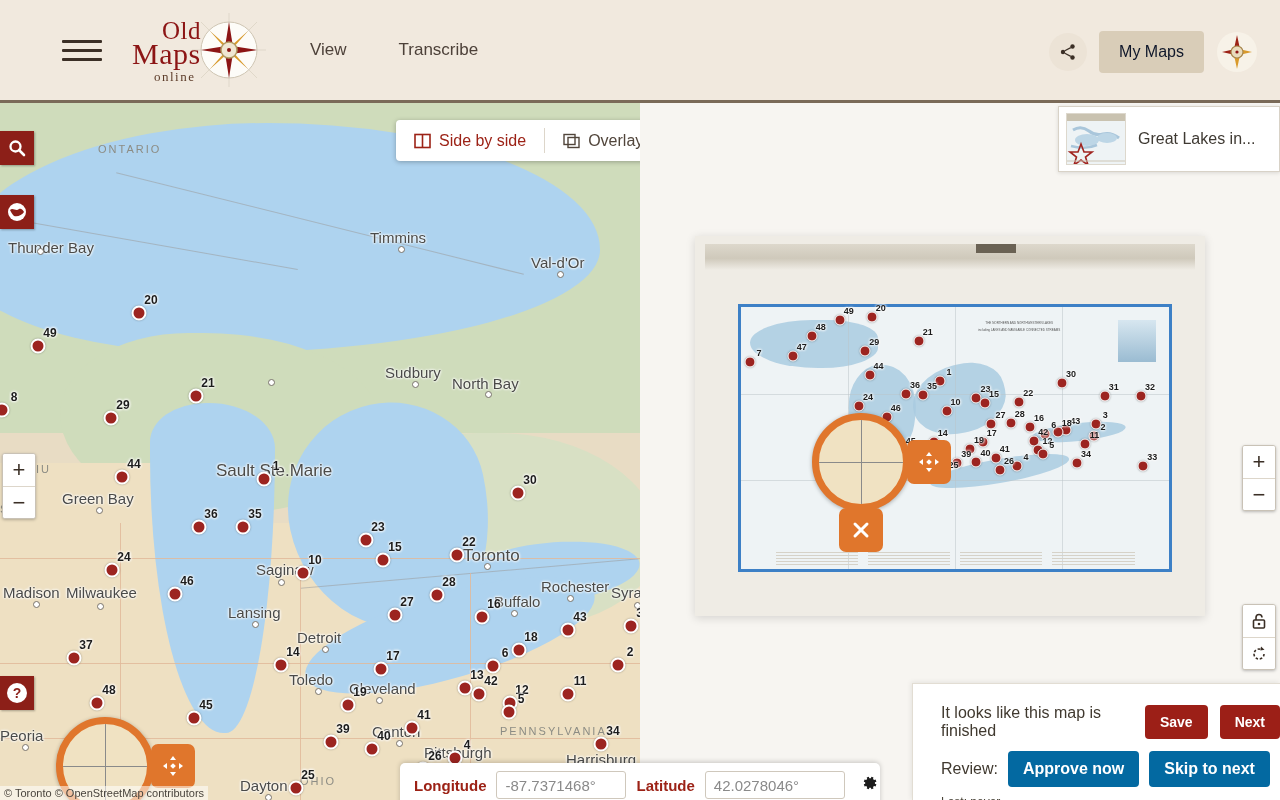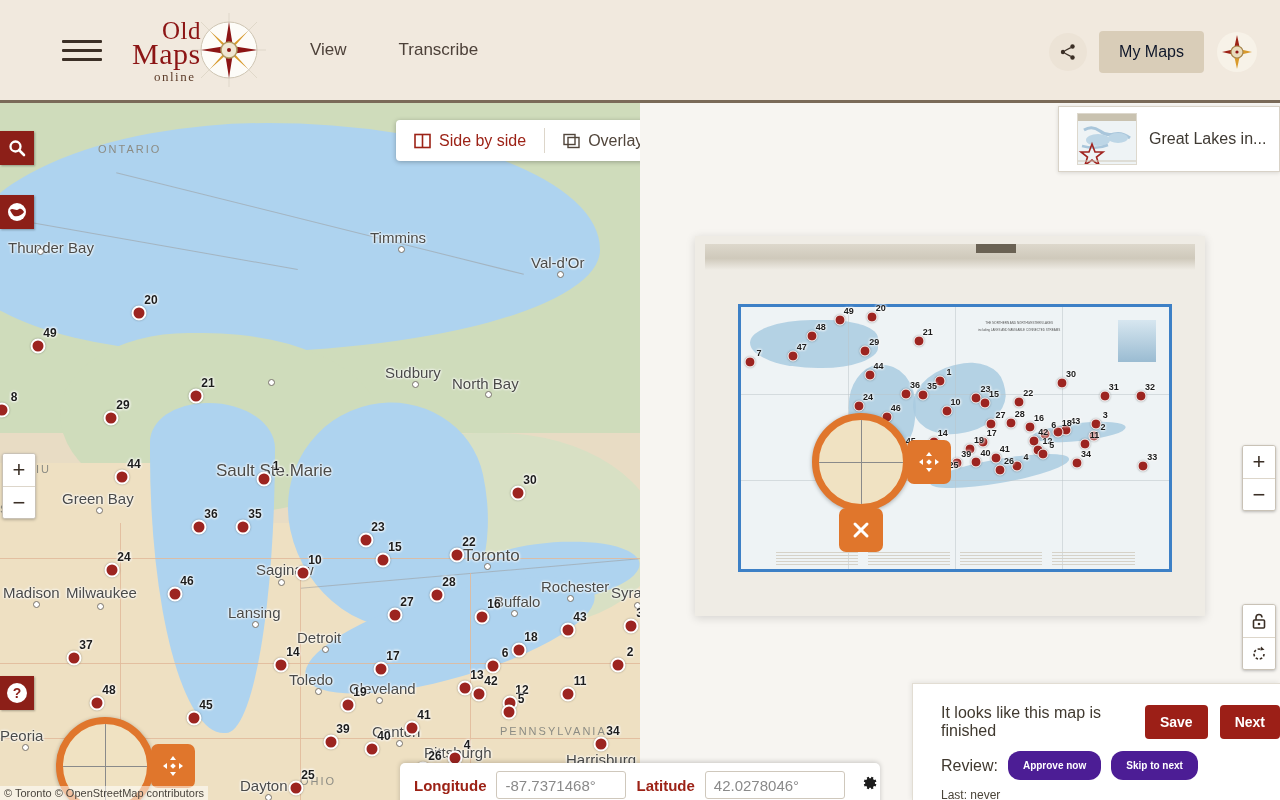--- a/index.html
+++ b/index.html
@@ -246,21 +246,21 @@
     display:flex; gap:10px; align-items:center;
   }
   .footer-blk { height:100%; flex:1; background:repeating-linear-gradient(0deg,#d6d2c8 0 1px,transparent 1px 3px); }
 
   .right-zoom { position:absolute; right: 4px; top: 342px; }
   .lockrot { position:absolute; right: 4px; top: 501px; }
 
   #thumb-panel {
     position: absolute; right: 0; top: 3px; width: 222px; height: 66px;
     background: #fff; border: 1px solid #d8d2c7;
-    display: flex; align-items: center; gap: 12px; padding-left: 18px;
+    display: flex; align-items: center; gap: 12px; padding-left: 7px;
     box-shadow: 0 1px 4px rgba(0,0,0,.12);
   }
   #thumb-img {
     width: 60px; height: 52px; background: #eef3f5; position: relative;
     border: 1px solid #ddd8cd; overflow: hidden;
   }
   #thumb-title { font-size: 16px; color: #3f3a33; }
 
   
   #coords-bar {
@@ -288,22 +288,22 @@
   #finish-row1 { display:flex; align-items:center; gap:12px; }
   #finish-text { font-size: 16px; color: #40392f; }
   .btn-red {
     background: #9c1f17; color: #fff; font-size: 14px; font-weight: bold;
     border: none; border-radius: 4px; padding: 9px 15px; cursor: pointer;
     font-family: "Liberation Sans", sans-serif;
   }
   #finish-row2 { display:flex; align-items:center; gap: 10px; margin-top: 11px; }
   #review-label { font-size: 16px; color: #40392f; }
   .btn-gold {
-    background: #4c1d95; color: #fff; font-size: 10px; font-weight: bold;
-    border: none; border-radius: 12px; padding: 9px 15px; cursor: pointer;
+    background: #0369a1; color: #fff; font-size: 16px; font-weight: bold;
+    border: none; border-radius: 4px; padding: 9px 15px; cursor: pointer;
     font-family: "Liberation Sans", sans-serif;
   }
   #last-review { font-size: 12px; color: #4a4438; margin-top: 8px; }
 </style>
 </head>
 <body>
 
 <div id="app">
 
   <div id="header">

